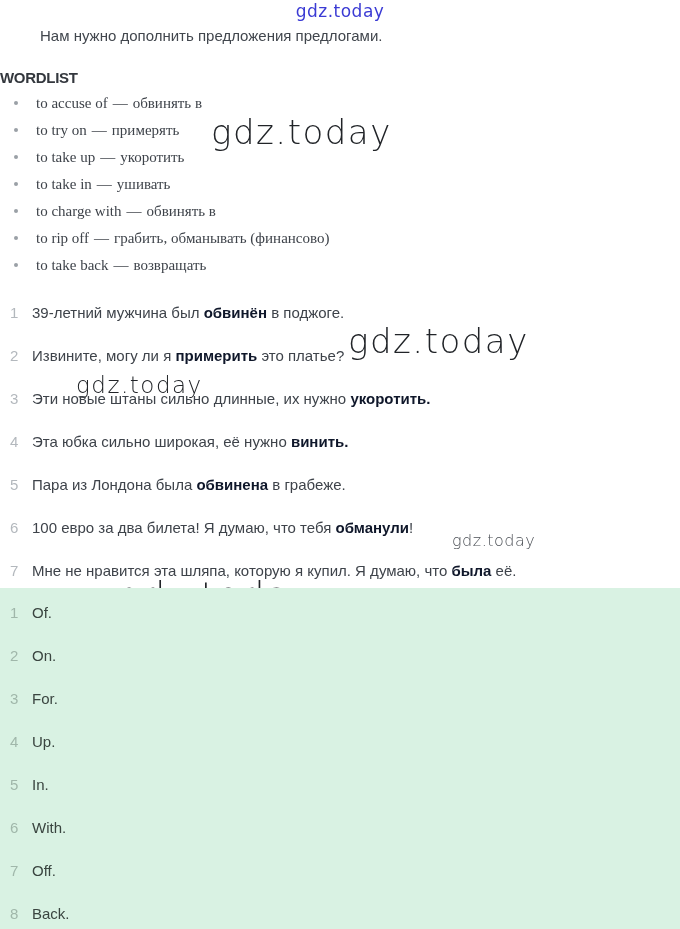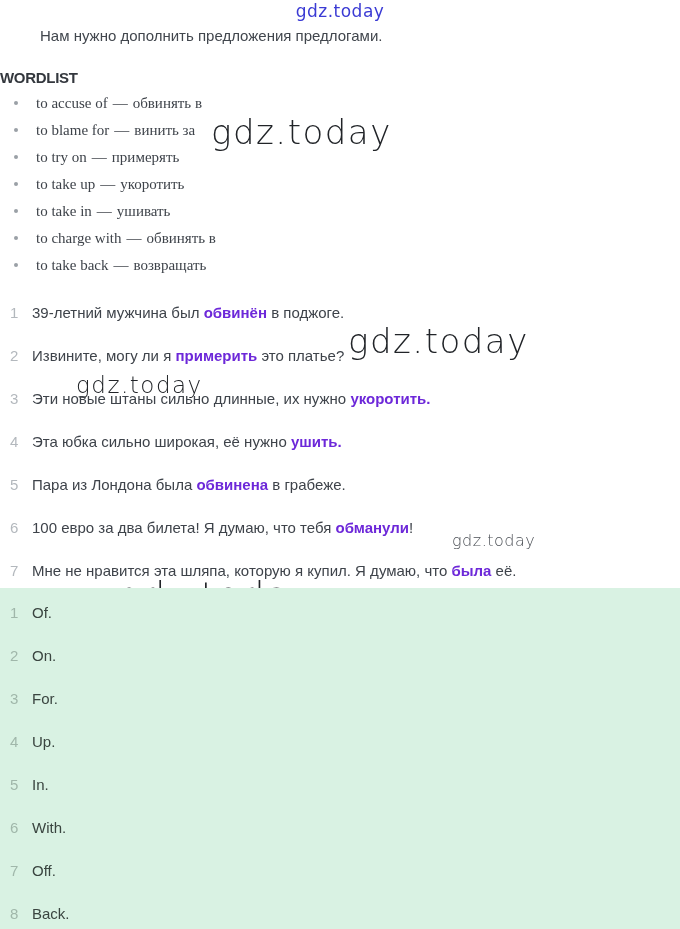--- a/index.html
+++ b/index.html
@@ -97,21 +97,21 @@
     font-size: 15px;
     line-height: 20px;
   }
   .num {
     position: absolute;
     left: 10px; top: 0;
     width: 16px;
     font-size: 15px;
     color: #b3b8bd;
   }
-  b { font-weight: 700; color: #6d28d9; }
+  b { font-weight: 700; color: #0f172a; }
 
   
   .answers-panel {
     position: absolute;
     left: 0; top: 588px;
     width: 680px;
     height: 341px;
     background: #d9f2e3;
   }
   ol.answers {
@@ -141,33 +141,33 @@
   <div class="wm wm-d">gdz.today</div>
   <div class="wm wm-e">gdz.today</div>
   <div class="wm wm-f">gdz.today</div>
   <div class="wm wm-g">gdz.today</div>
 
   <div class="intro">Нам нужно дополнить предложения предлогами.</div>
 
   <div class="wordlist-title">WORDLIST</div>
   <ul class="wordlist">
     <li><span>to accuse of</span><span class="wl-sep">—</span><span>обвинять в</span></li>
-    <li><span>to blame for</span><span class="wl-sep">—</span><span>винить за</span></li>
     <li><span>to try on</span><span class="wl-sep">—</span><span>примерять</span></li>
     <li><span>to take up</span><span class="wl-sep">—</span><span>укоротить</span></li>
     <li><span>to take in</span><span class="wl-sep">—</span><span>ушивать</span></li>
     <li><span>to charge with</span><span class="wl-sep">—</span><span>обвинять в</span></li>
+    <li><span>to rip off</span><span class="wl-sep">—</span><span>грабить, обманывать (финансово)</span></li>
     <li><span>to take back</span><span class="wl-sep">—</span><span>возвращать</span></li>
   </ul>
 
   <ol class="sentences">
     <li><span class="num">1</span><span>39-летний мужчина был </span><b>обвинён</b><span> в поджоге.</span></li>
     <li><span class="num">2</span><span>Извините, могу ли я </span><b>примерить</b><span> это платье?</span></li>
     <li><span class="num">3</span><span>Эти новые штаны сильно длинные, их нужно </span><b>укоротить.</b><span></span></li>
-    <li><span class="num">4</span><span>Эта юбка сильно широкая, её нужно </span><b>ушить.</b><span></span></li>
+    <li><span class="num">4</span><span>Эта юбка сильно широкая, её нужно </span><b>винить.</b><span></span></li>
     <li><span class="num">5</span><span>Пара из Лондона была </span><b>обвинена</b><span> в грабеже.</span></li>
     <li><span class="num">6</span><span>100 евро за два билета! Я думаю, что тебя </span><b>обманули</b><span>!</span></li>
     <li><span class="num">7</span><span>Мне не нравится эта шляпа, которую я купил. Я думаю, что </span><b>была</b><span> её.</span></li>
   </ol>
 
   <div class="answers-panel">
     <ol class="answers">
       <li><span class="num">1</span><span>Of.</span></li>
       <li><span class="num">2</span><span>On.</span></li>
       <li><span class="num">3</span><span>For.</span></li>

